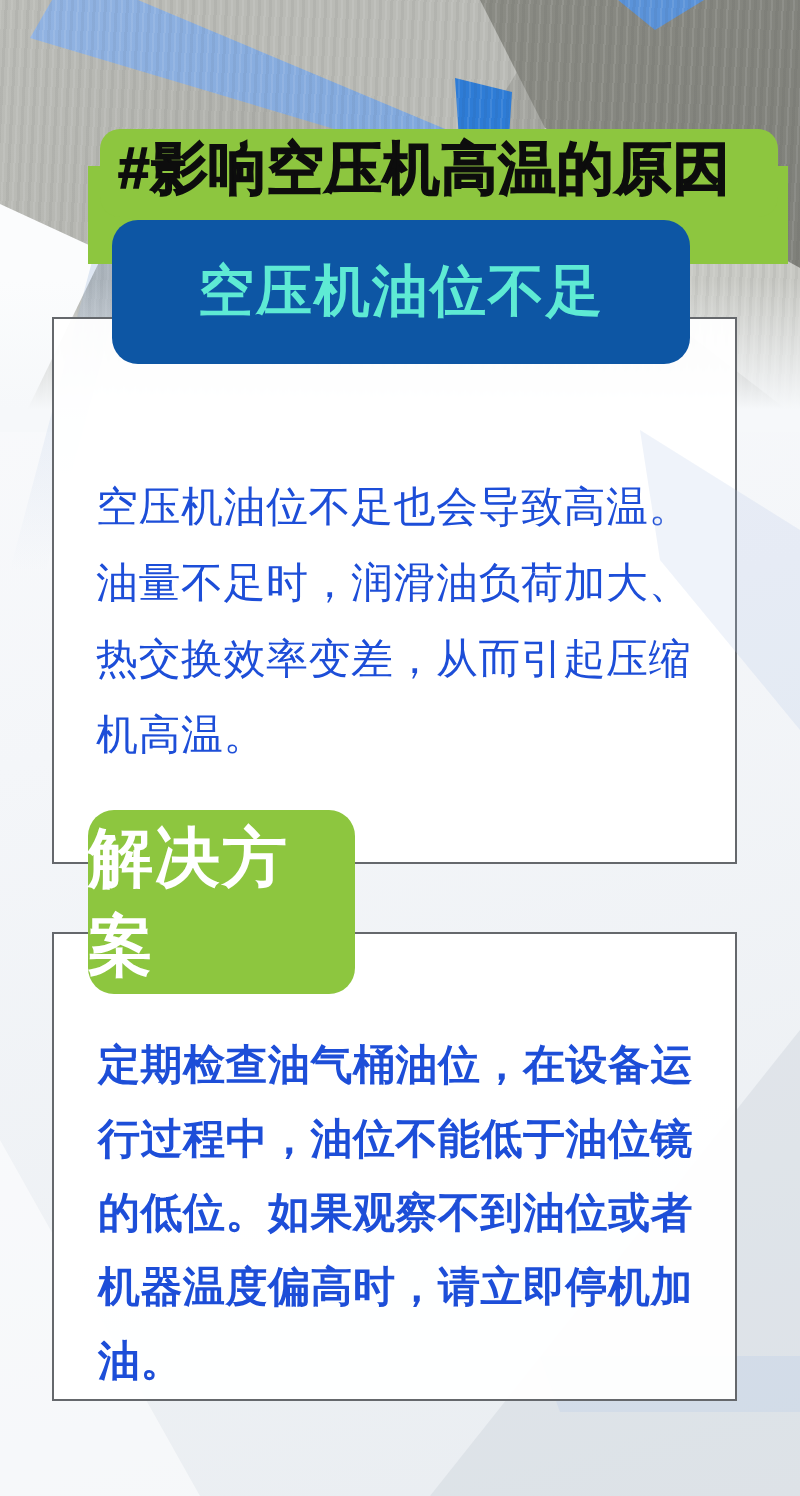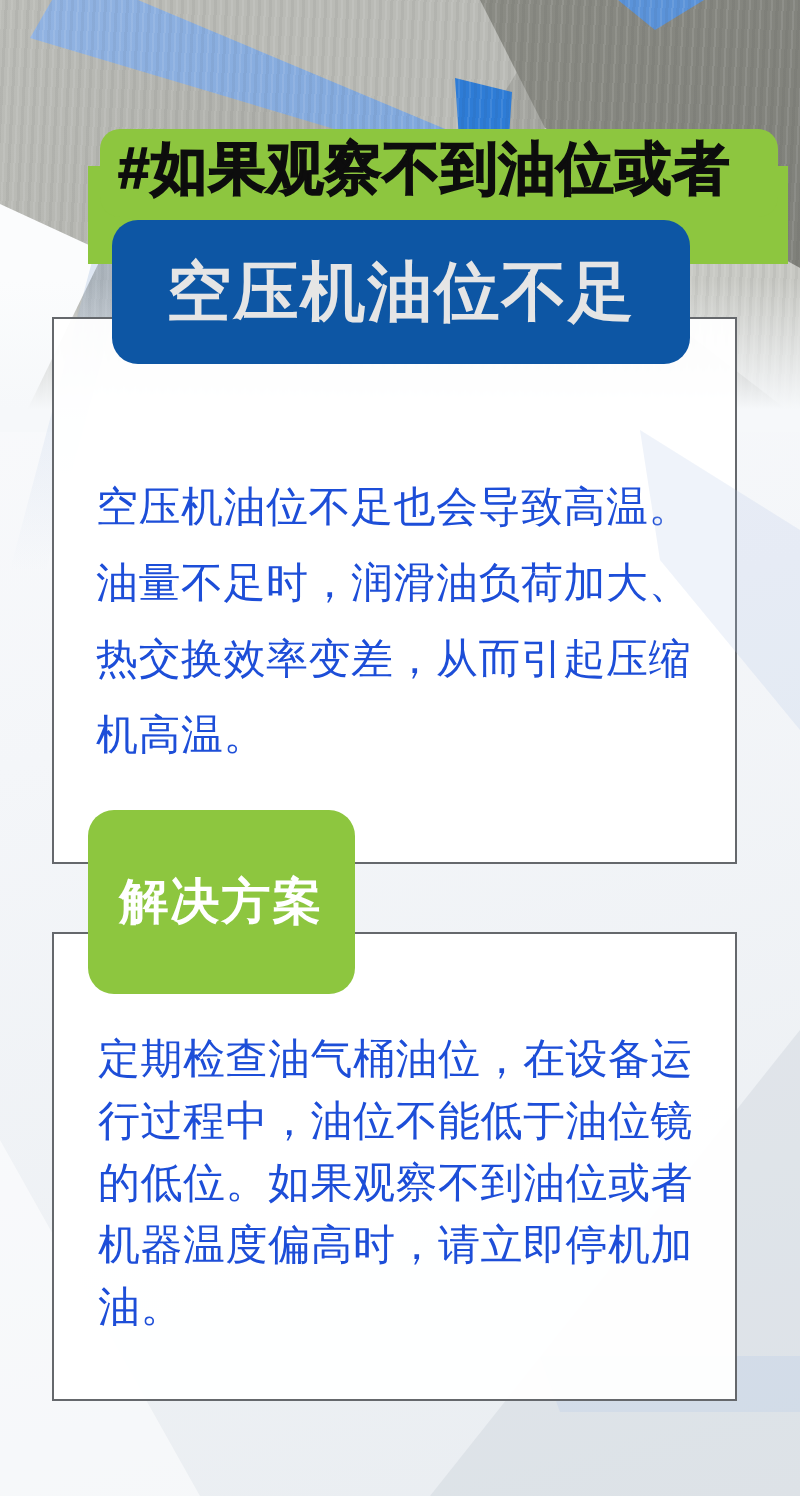--- a/index.html
+++ b/index.html
@@ -38,35 +38,35 @@
   .os-4{clip-path:polygon(540px 1356px,800px 1356px,800px 1412px,560px 1412px);background:rgba(182,202,232,.28);}
   .os-1{clip-path:polygon(640px 430px,800px 530px,800px 730px,660px 560px);background:rgba(175,197,228,.20);}
   
   .card{position:absolute;left:52px;width:685px;box-sizing:border-box;
         border:2px solid #65686c;background:rgba(255,255,255,.95);}
   .card-1{top:317px;height:547px;}
   .card-2{top:932px;height:469px;}
   .body-text{margin:0;color:#1d4ed8;font-size:42px;white-space:pre-line;
              letter-spacing:.5px;}
   .card-1 .body-text{padding:150px 36px 0 42px;line-height:76px;font-weight:400;}
-  .card-2 .body-text{padding:94px 34px 0 44px;line-height:62px;font-weight:400;}
+  .card-2 .body-text{padding:94px 34px 0 44px;line-height:74px;font-weight:700;}
   
   .title-band{left:88px;top:166px;width:700px;height:98px;background:#8dc63f;}
   .title-blob{left:100px;top:129px;width:678px;height:88px;background:#8dc63f;border-radius:20px;}
   .title-text{left:118px;top:137px;margin:0;font-size:57px;line-height:1.1;
       font-weight:900;color:#0d0d0d;letter-spacing:1px;
       -webkit-text-stroke:1.5px #0d0d0d;}
   
   .cause-box{left:112px;top:220px;width:578px;height:144px;border-radius:26px;
       background:#0d56a4;display:flex;align-items:center;justify-content:center;}
-  .cause-box span{color:#e5e5e5;font-size:65px;font-weight:600;letter-spacing:2px;font-family:Liberation Serif, serif;}
+  .cause-box span{color:#5eead4;font-size:56px;font-weight:600;letter-spacing:2px;font-family:Liberation Serif, serif;}
   
   .badge{left:88px;top:810px;width:267px;height:184px;border-radius:26px;
       background:#8dc63f;display:flex;align-items:center;justify-content:center;}
-  .badge span{color:#ffffff;font-size:49px;font-weight:600;letter-spacing:2px;}
+  .badge span{color:#ffffff;font-size:65px;font-weight:600;letter-spacing:2px;}
 </style>
 </head>
 <body>
 
 <div class="page">
 
   <div class="photo">
     <div class="ph face-upper"></div>
     <div class="ph mass-right"></div>
     <div class="ph face-lower-right"></div>
@@ -96,21 +96,21 @@
 行过程中，油位不能低于油位镜
 的低位。如果观察不到油位或者
 机器温度偏高时，请立即停机加
 油。</p>
   </div>
 
   <div class="shape os-1"></div>
 
   <div class="abs title-band"></div>
   <div class="abs title-blob"></div>
-  <h1 class="abs title-text">#如果观察不到油位或者</h1>
+  <h1 class="abs title-text">#影响空压机高温的原因</h1>
 
   <div class="abs cause-box">
     <span>空压机油位不足</span>
   </div>
 
   <div class="abs badge">
     <span>解决方案</span>
   </div>
 
 </div>

